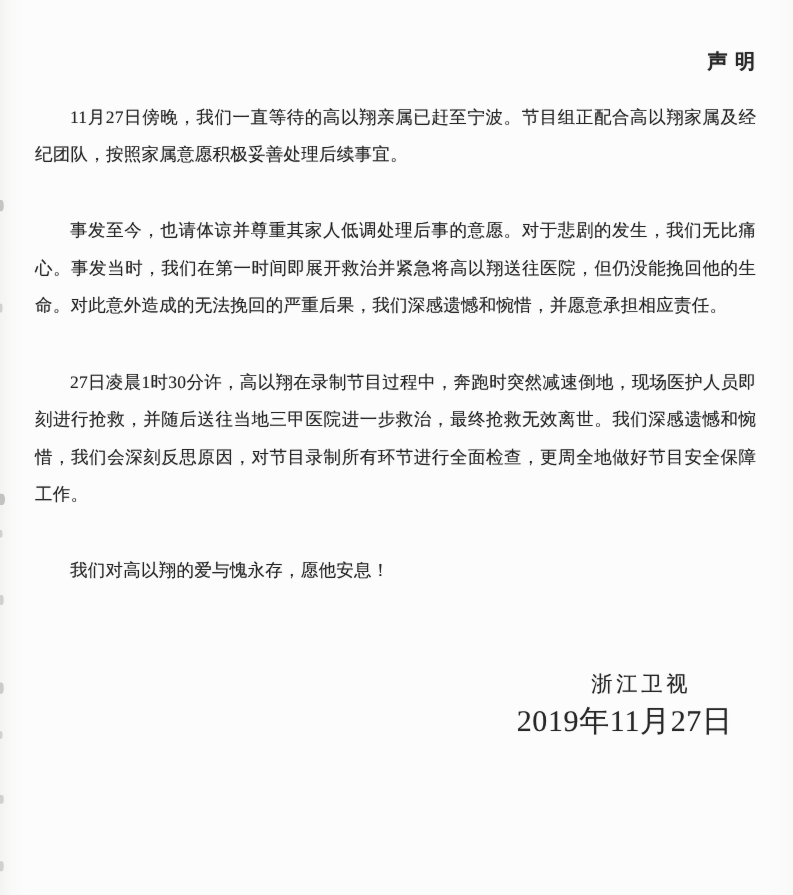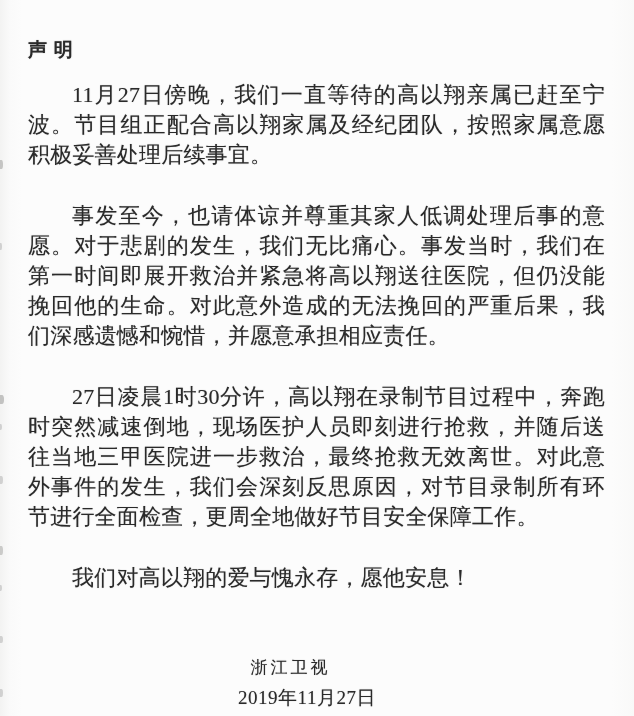--- a/index.html
+++ b/index.html
@@ -18,53 +18,53 @@
   .page {
     position: relative;
     width: 634px;
     height: 716px;
     box-sizing: border-box;
     padding: 36px 29px 0 28px;
     background: linear-gradient(to right, #f3f3f2 0px, #fafafa 10px, #fcfcfc 22px, #fcfcfc 612px, #f9f9f8 634px);
   }
   .doc-title {
     margin: 0 0 16px 0;
-    font-size: 19px;
+    font-size: 16px;
     font-weight: bold;
     line-height: 28px;
-    text-align: left;
+    text-align: right;
     letter-spacing: 1px;
     text-shadow: 0 0 1px rgba(60,60,60,0.5);
   }
   .para {
     margin: 0 0 31px 0;
-    font-size: 22px;
+    font-size: 14px;
     line-height: 30px;
     text-align: justify;
     text-justify: inter-ideograph;
     text-indent: 2em;
     letter-spacing: 0.2px;
     text-shadow: 0 0 1px rgba(70,70,70,0.45);
   }
   .para.last {
     margin-bottom: 16px;
   }
   .signature {
     margin-top: 60px;
-    text-align: center;
+    text-align: right;
     text-shadow: 0 0 1px rgba(70,70,70,0.45);
   }
   .sig-name {
     font-size: 17px;
     line-height: 30px;
     letter-spacing: 3px;
     padding-right: 52px;
   }
   .sig-date {
-    font-size: 19px;
+    font-size: 24px;
     line-height: 30px;
     letter-spacing: 0.5px;
     padding-right: 19px;
   }
   .smudge {
     position: absolute;
     left: 0;
     border-radius: 0 60% 60% 0;
     background: rgba(130,130,128,0.30);
   }
@@ -82,21 +82,21 @@
 <body style="--paper: #fbfbfb; --ink: #2a2a2a;">
 
 <div class="page">
 
   <h1 class="doc-title">声 明</h1>
 
   <p class="para">11月27日傍晚，我们一直等待的高以翔亲属已赶至宁波。节目组正配合高以翔家属及经纪团队，按照家属意愿积极妥善处理后续事宜。</p>
 
   <p class="para">事发至今，也请体谅并尊重其家人低调处理后事的意愿。对于悲剧的发生，我们无比痛心。事发当时，我们在第一时间即展开救治并紧急将高以翔送往医院，但仍没能挽回他的生命。对此意外造成的无法挽回的严重后果，我们深感遗憾和惋惜，并愿意承担相应责任。</p>
 
-  <p class="para">27日凌晨1时30分许，高以翔在录制节目过程中，奔跑时突然减速倒地，现场医护人员即刻进行抢救，并随后送往当地三甲医院进一步救治，最终抢救无效离世。对此意外事件的发生，我们会深刻反思原因，对节目录制所有环节进行全面检查，更周全地做好节目安全保障工作。</p>
+  <p class="para">27日凌晨1时30分许，高以翔在录制节目过程中，奔跑时突然减速倒地，现场医护人员即刻进行抢救，并随后送往当地三甲医院进一步救治，最终抢救无效离世。我们深感遗憾和惋惜，我们会深刻反思原因，对节目录制所有环节进行全面检查，更周全地做好节目安全保障工作。</p>
 
 
   <p class="para last">我们对高以翔的爱与愧永存，愿他安息！</p>
 
   <div class="signature">
     <div class="sig-name">浙江卫视</div>
     <div class="sig-date">2019年11月27日</div>
   </div>
 
   <div class="smudge s1"></div>

